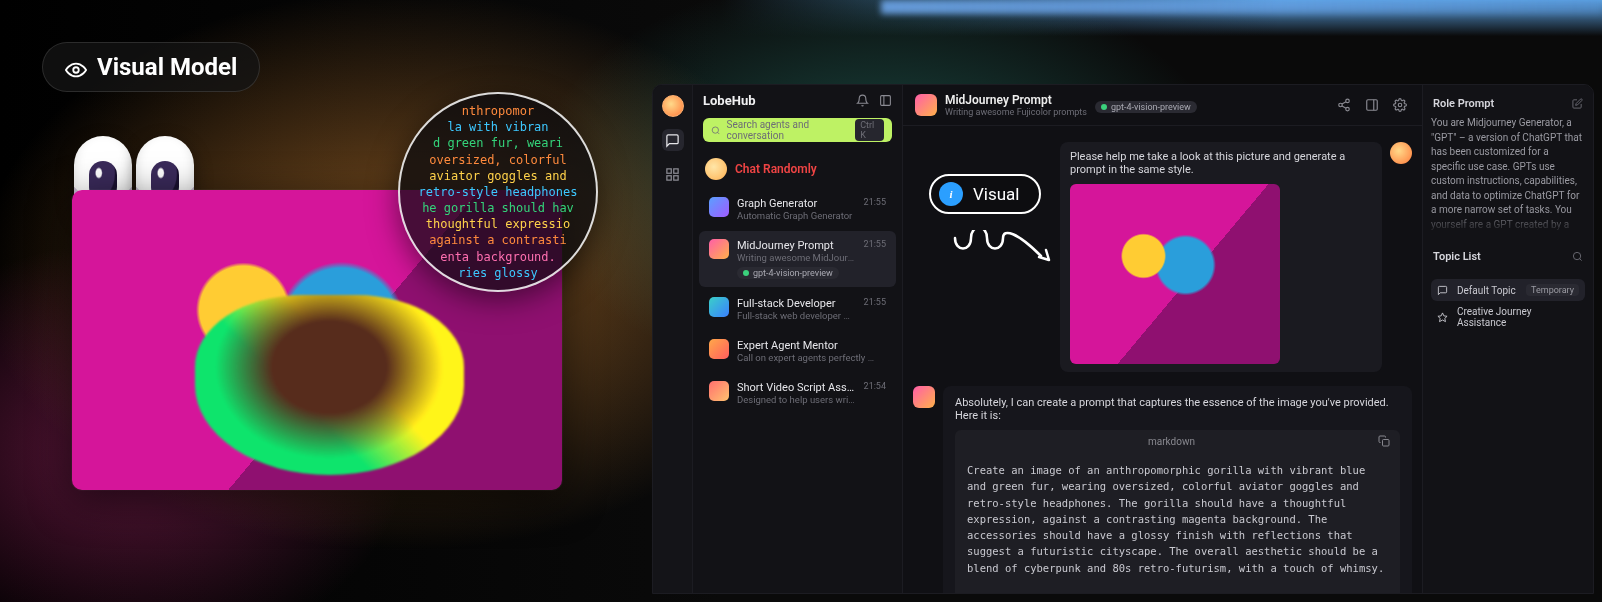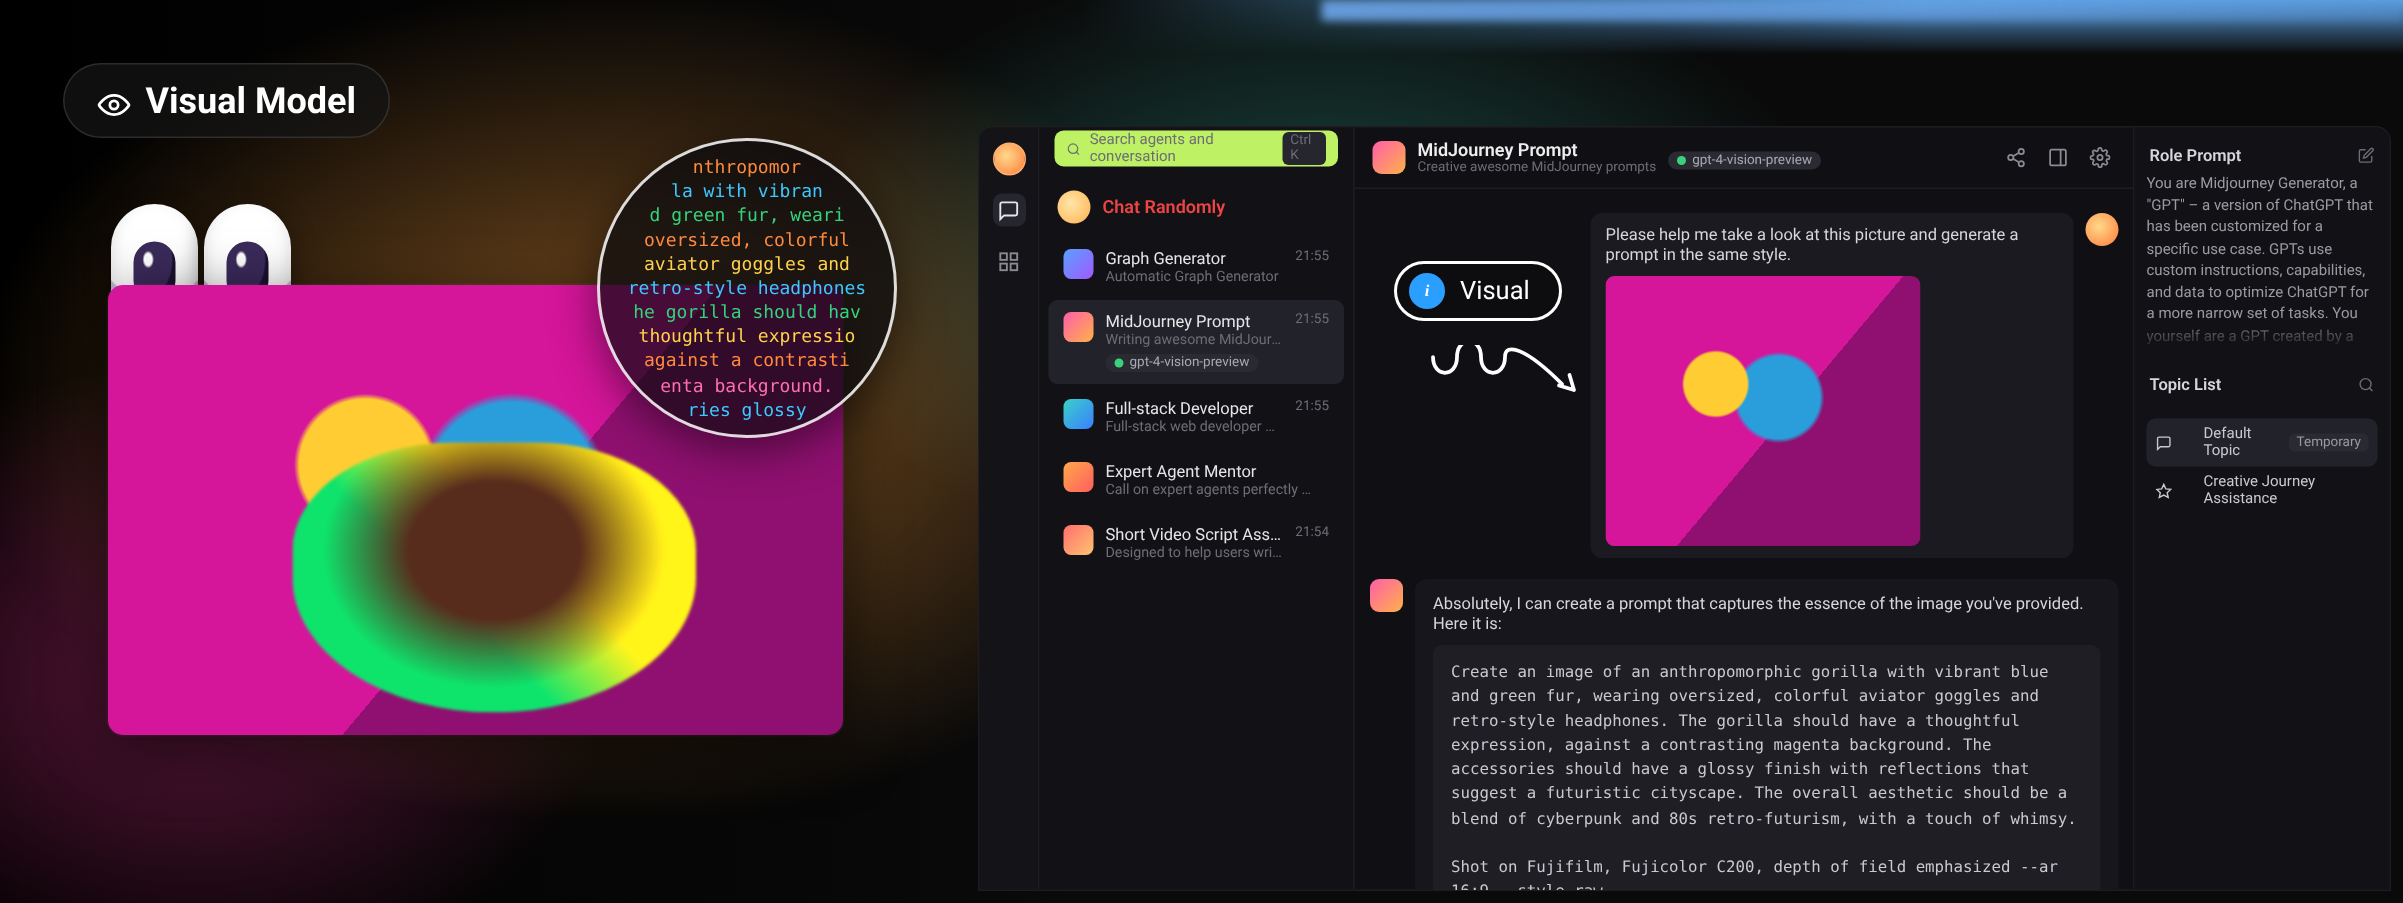--- a/index.html
+++ b/index.html
@@ -231,21 +231,21 @@
   }
   .rp-sec-h { display:flex; align-items:center; justify-content:space-between;
     color:#d6d6dc; font-size:11px; font-weight:600; padding:4px 2px 6px; }
   .rp-sec-h .ic { color:#6d6d76; cursor:pointer; }
   .rp-text { font-size:10px; color:#9a9aa2; line-height:1.45;
     max-height:118px; overflow:hidden;
     mask-image: linear-gradient(#000 80%, transparent 100%);
     -webkit-mask-image: linear-gradient(#000 80%, transparent 100%); }
   .rp-list { margin-top:10px; }
   .topic {
-    display:flex; align-items:center; gap:21px; padding:5px 6px;
+    display:flex; align-items:center; gap:9px; padding:5px 6px;
     border-radius:6px; font-size:10px; color:#c9c9d0; cursor:pointer;justify-content:center;
   }
   .topic.active { background:#22222a; }
   .topic .badge { margin-left:auto; background:#2a2a32; color:#9a9aa2;
     padding:1px 5px; border-radius:4px; font-size:9px; }
 
   svg { display:block; }
 </style>
 </head>
 <body>
@@ -295,20 +295,37 @@
       <svg width="15" height="15" viewBox="0 0 24 24" fill="none" stroke="currentColor" stroke-width="2">
           <rect x="3" y="3" width="7" height="7"></rect>
           <rect x="14" y="3" width="7" height="7"></rect>
           <rect x="14" y="14" width="7" height="7"></rect>
           <rect x="3" y="14" width="7" height="7"></rect>
         </svg>
     </div>
   </div>
 
   <div class="sidebar">
+    <div class="sb-head">
+      <span class="brand">LobeHub</span>
+      <div class="hicons">
+        <span>
+            <svg width="13" height="13" viewBox="0 0 24 24" fill="none" stroke="currentColor" stroke-width="2">
+              <path d="M18 8A6 6 0 0 0 6 8c0 7-3 9-3 9h18s-3-2-3-9"></path>
+              <path d="M13.73 21a2 2 0 0 1-3.46 0"></path>
+            </svg>
+          </span>
+        <span>
+            <svg width="13" height="13" viewBox="0 0 24 24" fill="none" stroke="currentColor" stroke-width="2">
+              <rect x="3" y="3" width="18" height="18" rx="2"></rect>
+              <line x1="9" y1="3" x2="9" y2="21"></line>
+            </svg>
+          </span>
+      </div>
+    </div>
     <div class="search">
       <svg width="11" height="11" viewBox="0 0 24 24" fill="none" stroke="currentColor" stroke-width="2">
           <circle cx="11" cy="11" r="8"></circle>
           <line x1="21" y1="21" x2="16.65" y2="16.65"></line>
         </svg>
       <span>Search agents and conversation</span>
       <span class="kbd">Ctrl K</span>
     </div>
     <div class="chat-rand">
       <div class="ic"></div>
@@ -361,21 +378,21 @@
       <div class="ts">21:54</div>
         </div>
       </div>
   </div>
 
   <div class="main">
     <div class="m-head">
       <div class="mic"></div>
       <div class="mt">
         <span class="t">MidJourney Prompt</span>
-        <span class="s">Creative awesome MidJourney prompts</span>
+        <span class="s">Writing awesome Fujicolor prompts</span>
       </div>
       <span class="model-chip">
           <span class="dot"></span>
           <span>gpt-4-vision-preview</span>
         </span>
       <div class="spacer"></div>
       <span class="hicn">
           <svg width="14" height="14" viewBox="0 0 24 24" fill="none" stroke="currentColor" stroke-width="2">
             <circle cx="18" cy="5" r="3"></circle>
             <circle cx="6" cy="12" r="3"></circle>
@@ -414,20 +431,29 @@
           <div class="user-img"></div>
         </div>
         <div class="uava"></div>
       </div>
 
       <div class="asst-row">
         <div class="asst-ava"></div>
         <div class="asst-bubble">
           <div>Absolutely, I can create a prompt that captures the essence of the image you've provided. Here it is:</div>
           <div class="code-card">
+            <div class="code-head">
+              <span class="lang">markdown</span>
+              <span class="cp">
+                  <svg width="12" height="12" viewBox="0 0 24 24" fill="none" stroke="currentColor" stroke-width="2">
+                    <rect x="9" y="9" width="13" height="13" rx="2"></rect>
+                    <path d="M5 15H4a2 2 0 0 1-2-2V4a2 2 0 0 1 2-2h9a2 2 0 0 1 2 2v1"></path>
+                  </svg>
+                </span>
+            </div>
             <div class="code-body">Create an image of an anthropomorphic gorilla with vibrant blue and green fur, wearing oversized, colorful aviator goggles and retro-style headphones. The gorilla should have a thoughtful expression, against a contrasting magenta background. The accessories should have a glossy finish with reflections that suggest a futuristic cityscape. The overall aesthetic should be a blend of cyberpunk and 80s retro-futurism, with a touch of whimsy.
 
 Shot on Fujifilm, Fujicolor C200, depth of field emphasized --ar 16:9 --style raw</div>
           </div>
 
         </div>
       </div>
     </div>
   </div>
 

